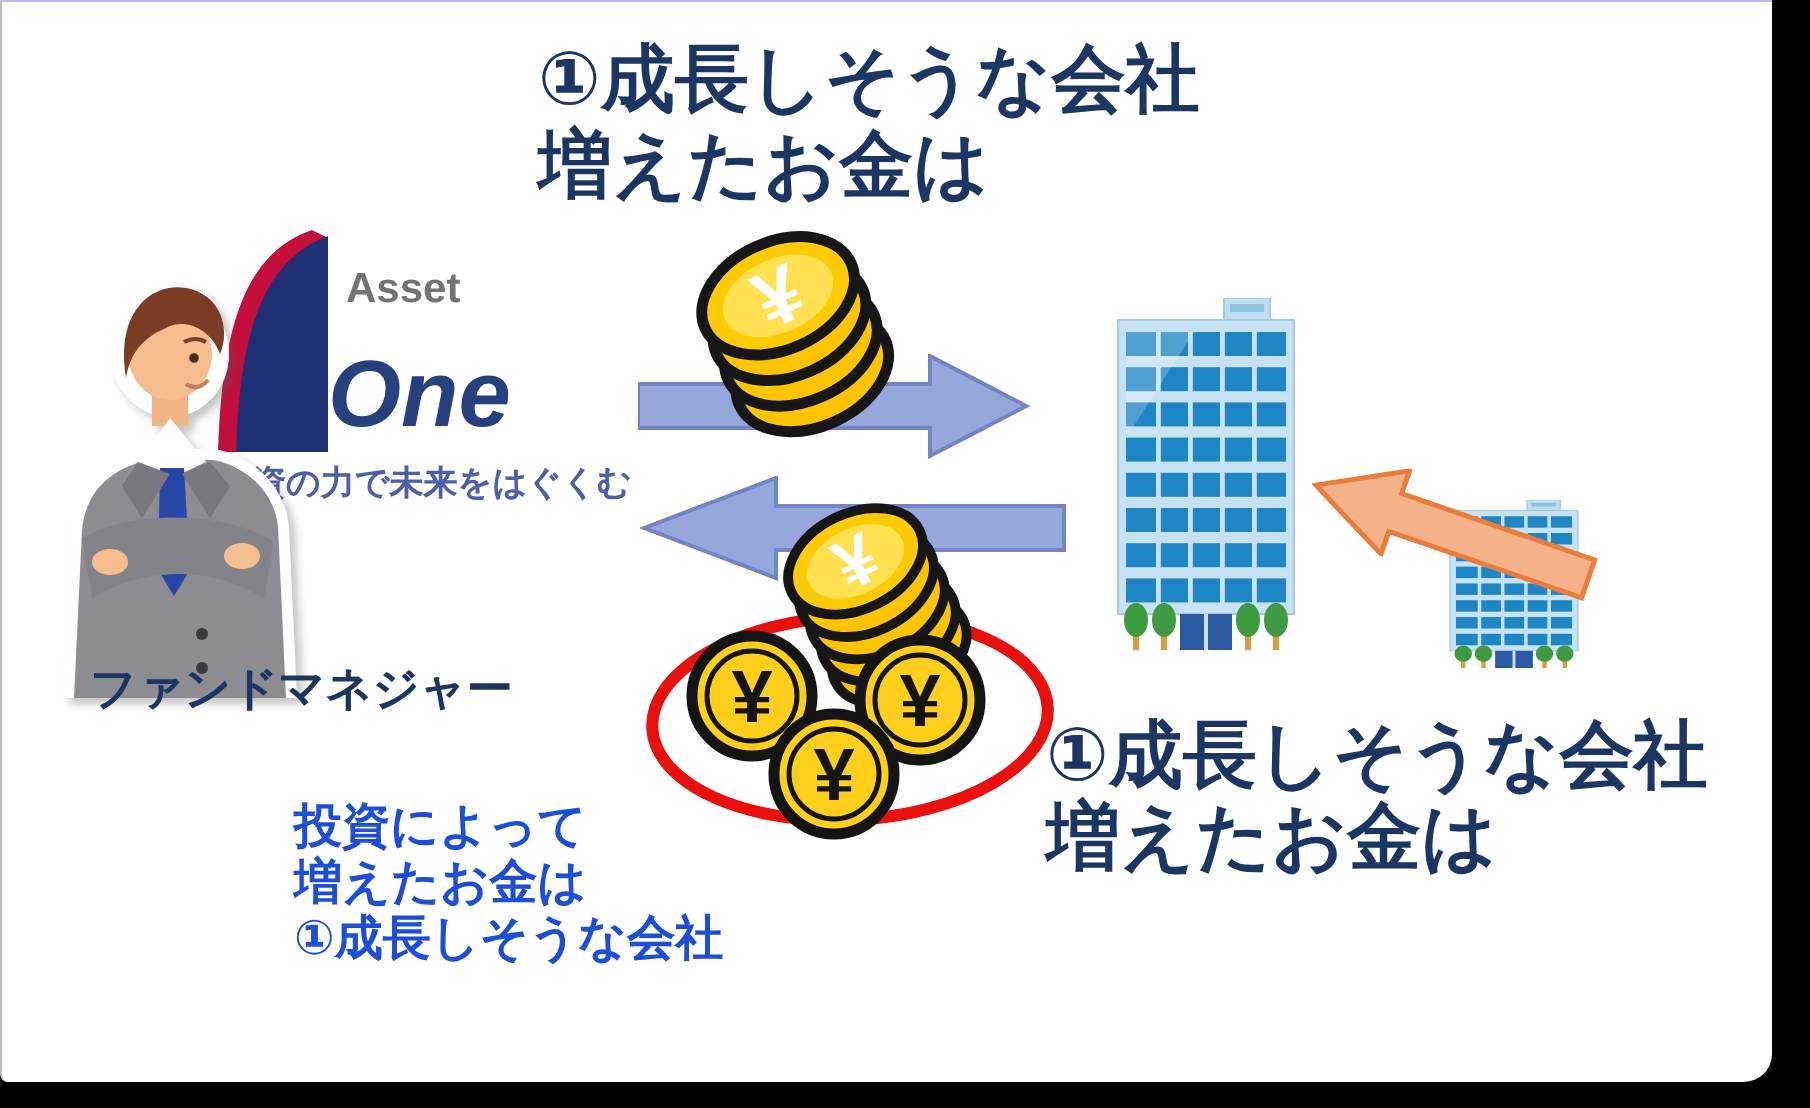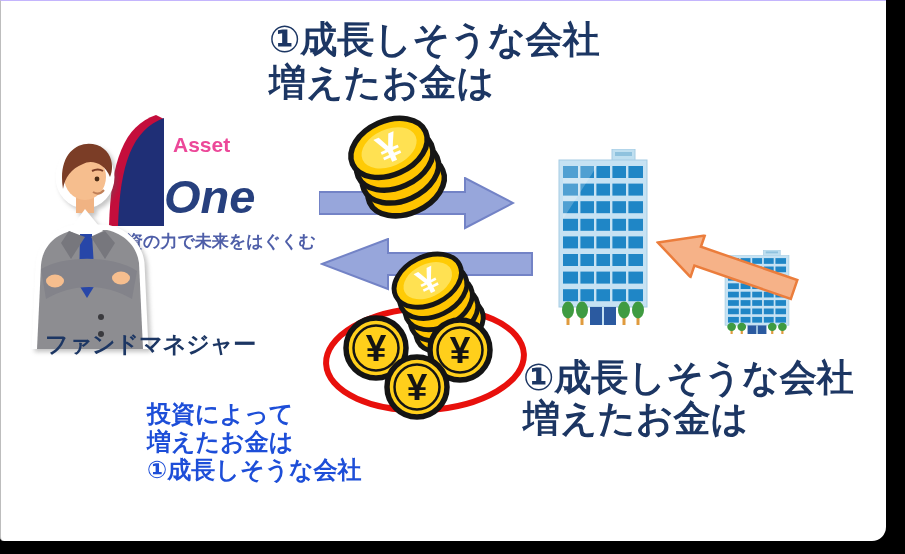--- a/index.html
+++ b/index.html
@@ -12,21 +12,21 @@
     border-top:1px solid #c4b5fd;border-left:1px solid #bdbdbd;
     border-radius:0 0 14px 4px;
   }
   .abs{position:absolute;}
   .jp{font-weight:bold;letter-spacing:0px;}
   .navy{color:#1C3663;}
   .step1{left:268px;top:18px;font-size:37px;line-height:1.16;z-index:2;}
   .step2{left:522px;top:356px;font-size:37px;line-height:1.12;z-index:2;}
   .rednote{left:146px;top:399px;font-size:24px;line-height:1.17;color:#1d4ed8;z-index:2;}
   .fm-label{left:44px;top:328px;font-size:23px;z-index:3;}
-  .logo-brand{left:172px;top:130px;font-size:21px;font-weight:bold;color:#ec4899;line-height:1.3;z-index:1;}
+  .logo-brand{left:172px;top:130px;font-size:21px;font-weight:bold;color:#737373;line-height:1.3;z-index:1;}
   .logo-one{left:163px;top:168px;font-size:47px;font-weight:bold;color:#27407E;z-index:1;font-style:italic;}
   .logo-tagline{left:125px;top:229px;font-size:17px;font-weight:bold;color:#4E5EA8;z-index:1;}
   svg{display:block;}
   .z1{z-index:1}.z2{z-index:2}.z3{z-index:3}.z4{z-index:4}.z5{z-index:5}
 </style>
 </head>
 <body>
 
 <div class="stage">
   <div class="canvas">

